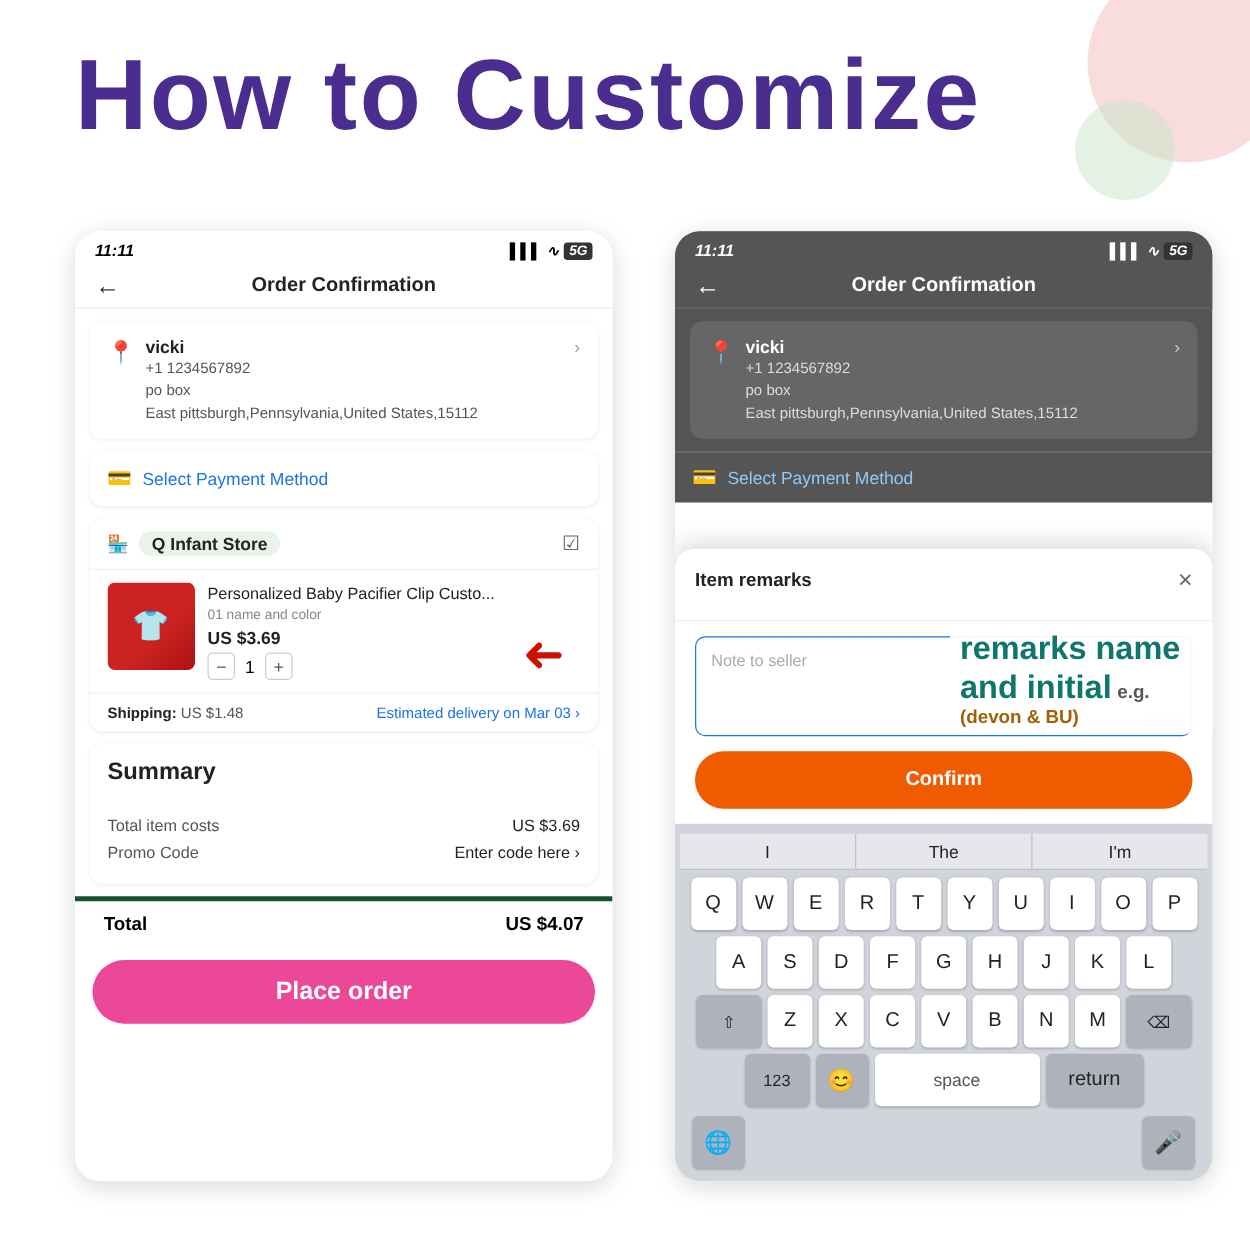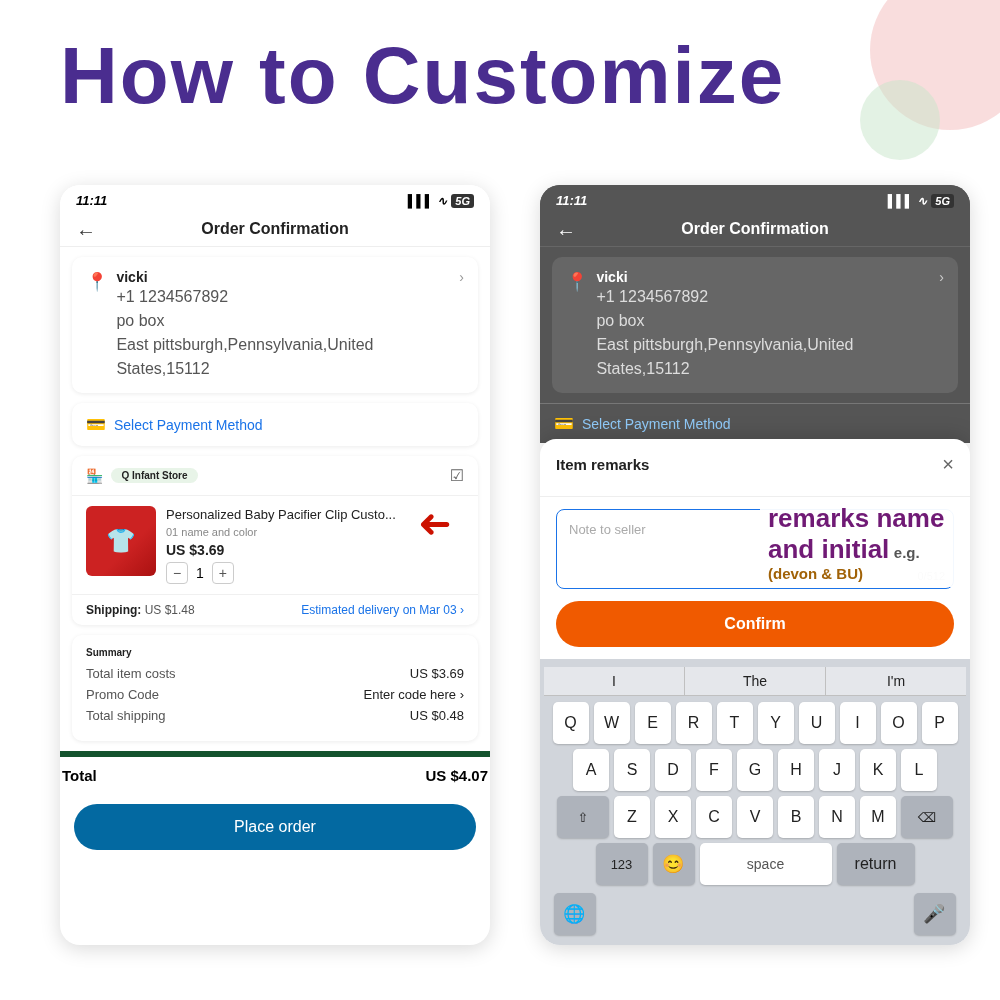--- a/index.html
+++ b/index.html
@@ -142,21 +142,21 @@
     }
     .address-icon {
       color: #e05a00;
       font-size: 18px;
       margin-right: 8px;
       margin-top: 2px;
     }
     .address-info { flex: 1; }
     .address-name { font-weight: 700; font-size: 14px; color: #222; }
     .address-name.light { color: #fff; }
-    .address-detail { font-size: 16px; color: #555; line-height: 1.5; }
+    .address-detail { font-size: 12px; color: #555; line-height: 1.5; }
     .address-detail.light { color: #ddd; }
     .chevron { color: #999; font-size: 14px; }
     .chevron.light { color: #ccc; }
 
     
     .payment-row {
       display: flex;
       align-items: center;
       gap: 8px;
     }
@@ -174,21 +174,21 @@
     }
     .store-header {
       display: flex;
       align-items: center;
       padding: 10px 14px;
       gap: 8px;
       border-bottom: 1px solid #f0f0f0;
     }
     .store-icon { font-size: 14px; color: #666; }
     .store-name {
-      font-size: 10px;
+      font-size: 14px;
       font-weight: 600;
       color: #222;
       background: #e8f4e8;
       padding: 2px 10px;
       border-radius: 12px;
       text-align: center;
     }
     .store-edit { margin-left: auto; color: #666; font-size: 16px; }
 
     
@@ -252,21 +252,21 @@
     .delivery-info { color: #1a73e8; }
 
     
     .summary-section {
       margin: 10px 12px;
       background: #fff;
       border-radius: 10px;
       box-shadow: 0 1px 4px rgba(0,0,0,0.08);
       padding: 12px 14px;
     }
-    .summary-title { font-size: 10px; font-weight: 700; margin-bottom: 8px; color: #222; }
+    .summary-title { font-size: 19px; font-weight: 700; margin-bottom: 24px; color: #222; }
     .summary-row {
       display: flex;
       justify-content: space-between;
       font-size: 13px;
       color: #555;
       margin-bottom: 6px;
       align-items: flex-end;
     }
     .summary-row .value { color: #222; }
     .promo-value { color: #1a73e8; }
@@ -275,36 +275,36 @@
     .disclaimer {
       margin: 4px 14px;
       font-size: 11px;
       color: #999;
     }
 
     
     .total-row {
       display: flex;
       justify-content: space-between;
-      padding: 10px 2px;
-      border-top: 6px solid #14532d;
+      padding: 10px 23px;
+      border-top: 4px solid #14532d;
       font-size: 15px;
       font-weight: 700;
     }
 
     
     .place-order-btn {
       margin: 10px 14px;
-      background: #0369a1;
+      background: #ec4899;
       color: #fff;
       text-align: center;
       padding: 14px;
       border-radius: 30px;
-      font-size: 16px;
-      font-weight: 400;
+      font-size: 20px;
+      font-weight: 700;
       cursor: pointer;
     }
 
     
     .phone-right .status-bar { background: #555; color: #fff; }
     .phone-right .nav-bar { background: #555; border-bottom: 1px solid #666; }
 
     
     .item-remarks-modal {
       position: absolute;
@@ -517,24 +517,20 @@
   <div class="summary-section">
     <div class="summary-title">Summary</div>
     <div class="summary-row">
       <span>Total item costs</span>
       <span class="value">US $3.69</span>
     </div>
     <div class="summary-row">
       <span>Promo Code</span>
       <span class="value promo-value">Enter code here ›</span>
     </div>
-    <div class="summary-row">
-      <span>Total shipping</span>
-      <span class="value">US $0.48</span>
-    </div>
   </div>
 
 
   <div class="total-row">
     <span>Total</span>
     <span>US $4.07</span>
   </div>
 
   <div class="place-order-btn">Place order</div>
 </div>
@@ -586,21 +582,21 @@
       <span class="modal-close">×</span>
     </div>
 
     <div style="position:relative;">
       <div class="note-input-area">
         <span class="note-placeholder">Note to seller</span>
         <span class="note-counter">0/512</span>
       </div>
 
       <div style="position:absolute; top:-10px; right:-10px; z-index:200; background:rgba(255,255,255,0.95); padding:4px 8px; border-radius:6px; width:220px;">
-        <span style="font-size:26px; font-weight:900; color:#701a75; line-height:1.2;">remarks name and initial</span>
+        <span style="font-size:26px; font-weight:900; color:#0f766e; line-height:1.2;">remarks name and initial</span>
         <span style="font-size:15px; font-weight:600; color:#555;">e.g.</span>
         <span style="font-size:15px; font-weight:700; color:#a16207;">(devon &amp; BU)</span>
       </div>
     </div>
 
     <div class="confirm-btn">Confirm</div>
 
     <div class="keyboard">
 
       <div class="keyboard-suggestions">

